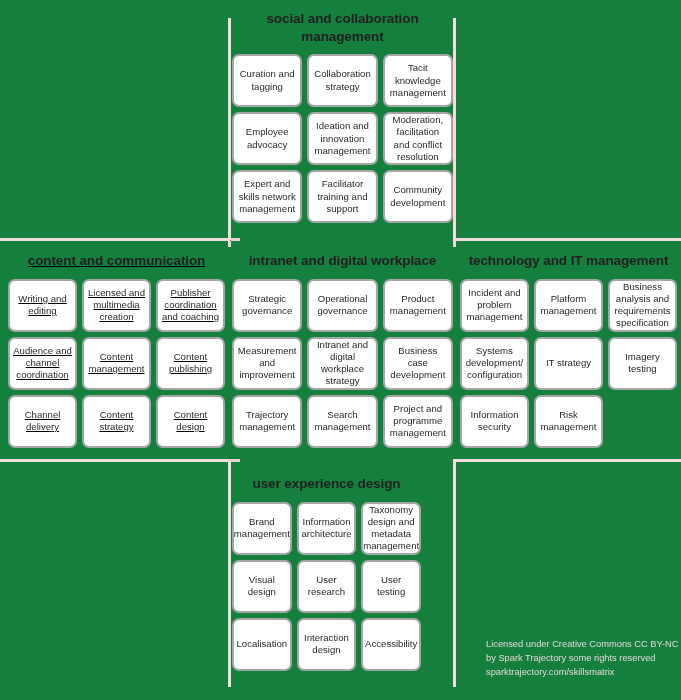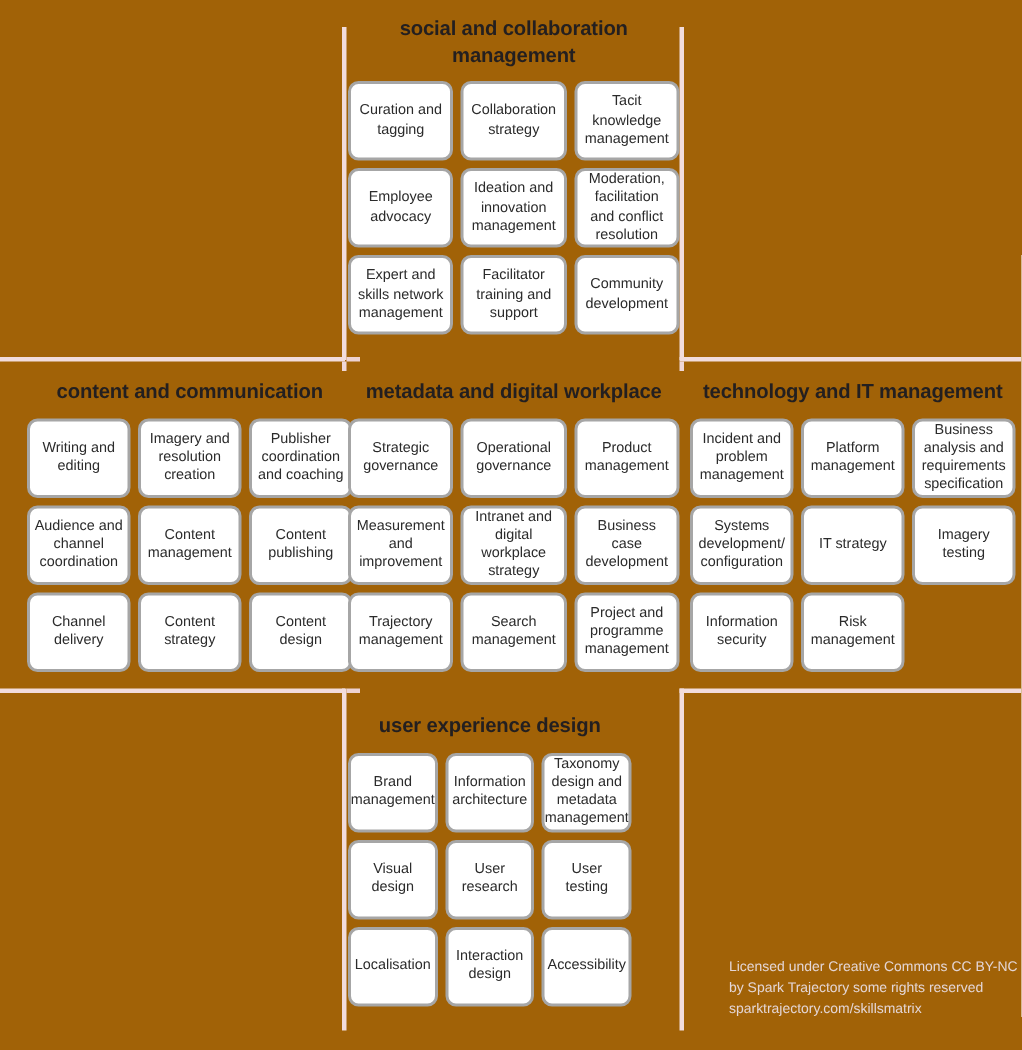--- a/index.html
+++ b/index.html
@@ -8,21 +8,21 @@
     background: #ffffff;
   }
   body {
     font-family: "Liberation Sans", sans-serif;
     -webkit-font-smoothing: antialiased;
   }
   #matrix {
     position: relative;
     width: 681px;
     height: 700px;
-    background: #a16207;
+    background: #15803d;
     overflow: hidden;
   }
 
   
   .line {
     position: absolute;
     background: #f2dcdc;
   }
   .line.v { width: 3px; }
   .line.h { height: 3px; }
@@ -71,21 +71,21 @@
     font-size: 9.6px;
     line-height: 1.27;
     color: #2b2b2b;
     padding: 2px 3px;
     box-sizing: border-box;
     overflow: hidden;
   }
 
   
   #quad-social      { left: 232px; top: 10px;  width: 221px; }
-  #quad-content     { left: 18px;   top: 252px; width: 217px; }
+  #quad-content     { left: 8px;   top: 252px; width: 217px; text-decoration: underline; }
   #quad-intranet    { left: 232px; top: 252px; width: 221px; }
   #quad-technology  { left: 460px; top: 252px; width: 217px; }
   #quad-ux          { left: 232px; top: 475px; width: 189px; }
 
   
   #licence {
     position: absolute;
     left: 486px;
     top: 638px;
     width: 205px;
@@ -128,33 +128,33 @@
       <div class="cell">Expert and skills network management</div>
       <div class="cell">Facilitator training and support</div>
       <div class="cell">Community development</div>
     </div>
   </div>
 
   <div class="quad" id="quad-content">
     <div class="quad-title">content and communication</div>
     <div class="grid">
       <div class="cell">Writing and editing</div>
-      <div class="cell">Imagery and resolution creation</div>
+      <div class="cell">Licensed and multimedia creation</div>
       <div class="cell">Publisher coordination and coaching</div>
       <div class="cell">Audience and channel coordination</div>
       <div class="cell">Content management</div>
       <div class="cell">Content publishing</div>
       <div class="cell">Channel delivery</div>
       <div class="cell">Content strategy</div>
       <div class="cell">Content design</div>
     </div>
   </div>
 
   <div class="quad" id="quad-intranet">
-    <div class="quad-title">metadata and digital workplace</div>
+    <div class="quad-title">intranet and digital workplace</div>
     <div class="grid">
       <div class="cell">Strategic governance</div>
       <div class="cell">Operational governance</div>
       <div class="cell">Product management</div>
       <div class="cell">Measurement and improvement</div>
       <div class="cell">Intranet and digital workplace strategy</div>
       <div class="cell">Business case development</div>
       <div class="cell">Trajectory management</div>
       <div class="cell">Search management</div>
       <div class="cell">Project and programme management</div>

